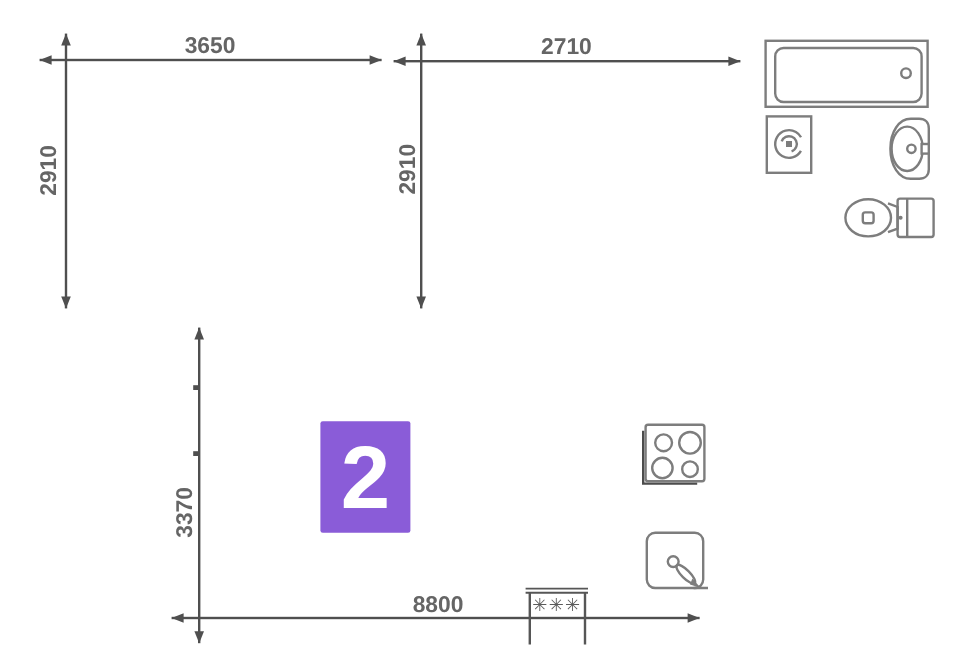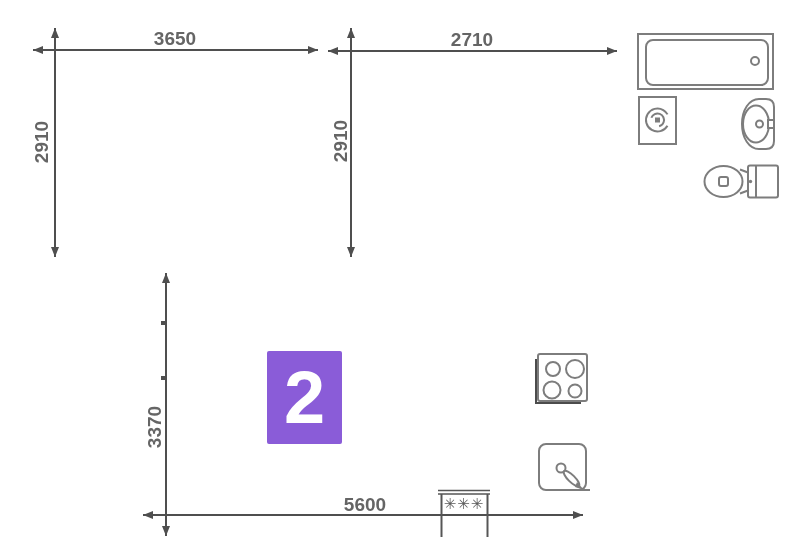--- a/index.html
+++ b/index.html
@@ -71,21 +71,21 @@
     <div class="ar d" style="left:162px;top:526px;"></div>
     <div class="nub" style="left:161px;top:321px;"></div>
     <div class="nub" style="left:161px;top:376px;"></div>
     <span class="lbl v" style="left:115px;top:418px;width:80px;">3370</span>
   </div>
 
   <div class="grp">
     <div class="ln h" style="left:143px;top:514px;width:440px;"></div>
     <div class="ar l" style="left:143px;top:511px;"></div>
     <div class="ar r" style="left:573px;top:511px;"></div>
-    <span class="lbl" style="left:325px;top:496px;width:80px;">5600</span>
+    <span class="lbl" style="left:325px;top:496px;width:80px;">8800</span>
   </div>
 
   <div class="badge">
     <span>2</span>
   </div>
 
   <svg class="fx" style="left:637px;top:33px;" width="138" height="58" viewBox="0 0 138 58">
     <rect x="1" y="1" width="135" height="55"></rect>
     <rect x="9" y="7" width="122" height="45" rx="7"></rect>
     <circle cx="118" cy="28" r="4"></circle>

